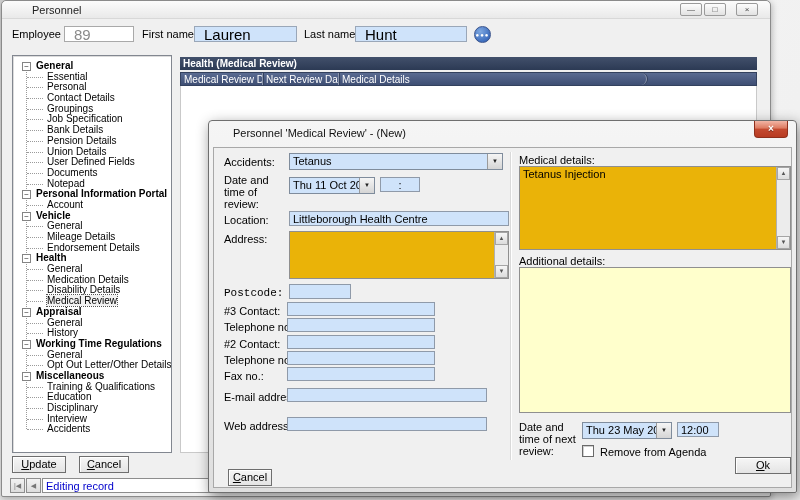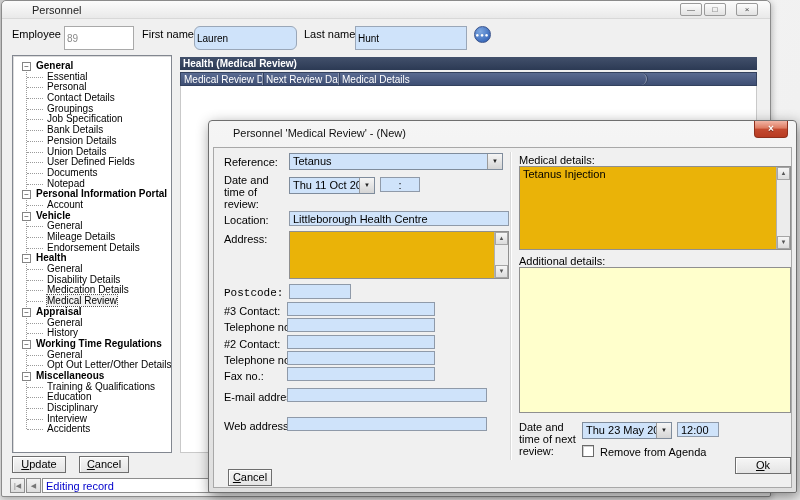--- a/index.html
+++ b/index.html
@@ -13,22 +13,22 @@
     box-shadow:1px 2px 6px rgba(0,0,0,.25); }
   .titlebar { position:absolute; left:0; top:0; right:0; height:18px;
     background:linear-gradient(#fcfcfc,#e9e9e9); border-radius:5px 5px 0 0;
     border-bottom:1px solid #d8d8d8; }
   .title-text { position:absolute; left:30px; top:3px; font-size:11px; color:#222; }
   .winbtn { position:absolute; top:2px; width:22px; height:13px; background:linear-gradient(#fdfdfd,#e2e2e2);
     border:1px solid #9a9a9a; border-radius:2px; font-size:8px; line-height:11px; text-align:center; color:#444; }
 
   
   .lbl { position:absolute; font-size:11px; color:#000; white-space:nowrap; }
-  .field { position:absolute; height:24px; background:#cfe3fa; border:1px solid #9aa7b8;
-    font-family:"Liberation Sans", sans-serif; font-size:10px; padding:0 2px; color:#000; }
+  .field { position:absolute; height:16px; background:#cfe3fa; border:1px solid #9aa7b8;
+    font-family:"Liberation Sans", sans-serif; font-size:15px; padding:0 9px; color:#000; }
   .field.white { background:#ffffff; color:#8a8a8a; border:1px solid #a9a9a9; }
   .ellipsis-btn { position:absolute; width:17px; height:17px; border-radius:50%;
     background:radial-gradient(circle at 35% 30%,#7fa8e0,#3f6fbf 70%,#2d54a0);
     border:1px solid #39538c; color:#fff; font-size:6px; line-height:16px; text-align:center; letter-spacing:1px; }
 
   
   .tree-panel { position:absolute; left:10px; top:54px; width:160px; height:398px;
     background:#fff; border:1px solid #828790; box-shadow:inset 1px 1px 0 #dcdcdc; overflow:hidden; padding:5px 0 0 4px; }
   .tree-root { position:relative; }
   .tree-line { position:absolute; left:9px; top:5px; height:363px; border-left:1px dotted #9a9a9a; }
@@ -99,21 +99,21 @@
   <div class="titlebar">
     <span class="title-text">Personnel</span>
     <span class="winbtn" style="right:68px;"><span>—</span></span>
     <span class="winbtn" style="right:44px;"><span>□</span></span>
     <span class="winbtn" style="right:12px;"><span>×</span></span>
   </div>
 
   <span class="lbl" style="left:10px; top:27px;">Employee ID:</span>
   <input class="field white" style="left: 62px; top: 25px; width: 70px;" value="89">
   <span class="lbl" style="left:140px; top:27px;">First name:</span>
-  <input class="field" style="left: 192px; top: 25px; width: 103px; border-radius: 6px;" value="Lauren">
+  <input class="field" style="left: 192px; top: 25px; width: 103px;" value="Lauren">
   <span class="lbl" style="left:302px; top:27px;">Last name:</span>
   <input class="field" style="left: 353px; top: 25px; width: 112px;" value="Hunt">
   <span class="ellipsis-btn" style="left:472px; top:25px;"><span>●●●</span></span>
 
   <div class="tree-panel">
     <div class="tree-root">
       <div class="tree-line"></div>
 
       <div class="tg-row"><span class="tg-box">−</span><span class="tg-label">General</span></div>
       <div class="tc-row"><span class="tc-label">Essential</span></div>
@@ -131,22 +131,22 @@
       <div class="tg-row"><span class="tg-box">−</span><span class="tg-label">Personal Information Portal</span></div>
       <div class="tc-row"><span class="tc-label">Account</span></div>
 
       <div class="tg-row"><span class="tg-box">−</span><span class="tg-label">Vehicle</span></div>
       <div class="tc-row"><span class="tc-label">General</span></div>
       <div class="tc-row"><span class="tc-label">Mileage Details</span></div>
       <div class="tc-row"><span class="tc-label">Endorsement Details</span></div>
 
       <div class="tg-row"><span class="tg-box">−</span><span class="tg-label">Health</span></div>
       <div class="tc-row"><span class="tc-label">General</span></div>
+      <div class="tc-row"><span class="tc-label">Medication Details</span></div>
       <div class="tc-row"><span class="tc-label">Disability Details</span></div>
-      <div class="tc-row"><span class="tc-label">Medication Details</span></div>
       <div class="tc-row selected"><span class="tc-label">Medical Review</span></div>
 
       <div class="tg-row"><span class="tg-box">−</span><span class="tg-label">Appraisal</span></div>
       <div class="tc-row"><span class="tc-label">General</span></div>
       <div class="tc-row"><span class="tc-label">History</span></div>
 
       <div class="tg-row"><span class="tg-box">−</span><span class="tg-label">Working Time Regulations</span></div>
       <div class="tc-row"><span class="tc-label">General</span></div>
       <div class="tc-row"><span class="tc-label">Opt Out Letter/Other Details</span></div>
 
@@ -179,21 +179,21 @@
   <span class="status-nav" style="left:24px; top:477px;"><span>◀</span></span>
   <div class="status-field"><span>Editing record</span></div>
 </div>
 
 <div class="dialog">
   <span class="dlg-title">Personnel 'Medical Review' - (New)</span>
   <span class="dlg-close"><span>×</span></span>
 
   <div class="dlg-client">
 
-    <span class="dlg-lbl" style="left:10px; top:8px;">Reference:</span>
+    <span class="dlg-lbl" style="left:10px; top:8px;">Accidents:</span>
     <div class="combo" style="left:75px; top:5px; width:214px;">
       <span class="combo-text">Tetanus</span>
       <span class="combo-arrow">▼</span>
     </div>
 
     <span class="dlg-lbl" style="left:10px; top:26px; width:60px;">Date and time of review:</span>
     <div class="combo" style="left:75px; top:29px; width:86px;">
       <span class="combo-text">Thu 11 Oct 2012</span>
       <span class="combo-arrow">▼</span>
     </div>

